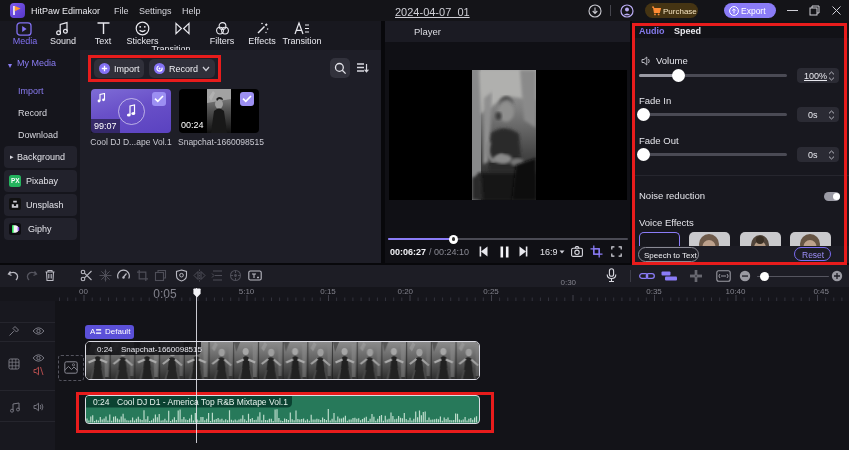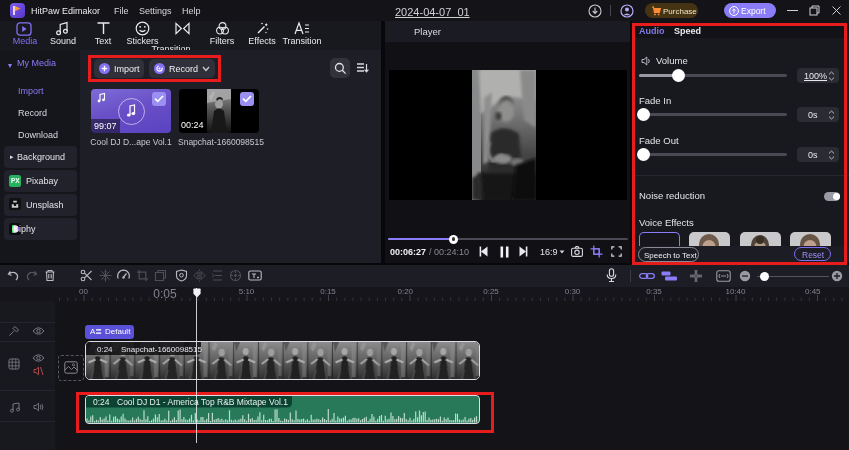--- a/index.html
+++ b/index.html
@@ -137,21 +137,21 @@
         <path d="M4.2 2.8 L7.8 2.8 L7.8 4.6 L4.2 4.6 Z M2.8 6.2 L4.9 6.2 L4.9 8 L7.1 8 L7.1 6.2 L9.2 6.2 L9.2 9.8 L2.8 9.8 Z" fill="#c9c9cf"></path>
       </svg>
 <div class="abs" style="left:26px;top:200px;color:#e2e2e8;font-size:9px;">Unsplash</div>
 <div class="abs" style="left:4px;top:218px;width:73px;height:22px;background:#22222c;border-radius:4px;"></div>
 <svg class="abs" style="left:9px;top:223px;" width="12" height="12" viewBox="0 0 12 12">
         <rect width="12" height="12" rx="2.5" fill="#0d0d11"></rect>
         <path d="M4 2.2 L4 9.8 L6.5 9.8 Q9.8 9 9.8 6 Q9.8 3 6.5 2.2 Z" fill="#f4f4f6"></path>
         <rect x="3" y="2.2" width="1.6" height="7.6" fill="#2ee55c"></rect>
         <rect x="8.6" y="4.2" width="1.6" height="3.6" fill="#9a4ef0"></rect>
       </svg>
-<div class="abs" style="left:12px;top:224px;color:#e2e2e8;font-size:9px;">Giphy</div>
+<div class="abs" style="left:28px;top:224px;color:#e2e2e8;font-size:9px;">Giphy</div>
 </div>
 <div id="mediacontent">
 
 <div class="abs" style="left:94px;top:59px;width:50px;height:19px;background:#30303a;border-radius:5px;"></div>
 <div class="abs" style="left:99px;top:63px;width:11px;height:11px;border-radius:50%;background:#8472f4;"></div>
 <svg class="abs" style="left:99px;top:63px;" width="11" height="11" viewBox="0 0 11 11">
         <path d="M5.5 2.8 L5.5 8.2 M2.8 5.5 L8.2 5.5" stroke="#fff" stroke-width="1.3"></path>
       </svg>
 <div class="abs" style="left:114px;top:64px;color:#f0f0f4;font-size:9px;">Import</div>
 
@@ -461,24 +461,24 @@
         <path d="M3 6 L9 6 M6 3 L6 9" stroke="#1d1d25" stroke-width="1.3"></path>
       </svg>
 
 <div id="ruler">
         <div class="abs" style="left:71.5px;top:287px;width:24px;text-align:center;color:#83838d;font-size:8px;">00</div>
         <div class="abs" style="left:153.0px;top:287px;width:24px;text-align:center;color:#83838d;font-size:12px;">0:05</div>
         <div class="abs" style="left:234.5px;top:287px;width:24px;text-align:center;color:#83838d;font-size:8px;">5:10</div>
         <div class="abs" style="left:316.0px;top:287px;width:24px;text-align:center;color:#83838d;font-size:8px;">0:15</div>
         <div class="abs" style="left:397.5px;top:287px;width:24px;text-align:left;color:#83838d;font-size:8px;">0:20</div>
         <div class="abs" style="left:479.0px;top:287px;width:24px;text-align:center;color:#83838d;font-size:8px;">0:25</div>
-        <div class="abs" style="left:560.5px;top:287px;width:24px;text-align:center;color:#83838d;font-size:8px;">0:30</div>
+        <div class="abs" style="left:560.5px;top:278px;width:24px;color:#83838d;font-size:8px;">0:30</div>
         <div class="abs" style="left:642.0px;top:287px;width:24px;text-align:center;color:#83838d;font-size:8px;">0:35</div>
         <div class="abs" style="left:723.5px;top:287px;width:24px;text-align:center;color:#83838d;font-size:8px;">10:40</div>
-        <div class="abs" style="left:805.0px;top:287px;width:24px;text-align:left;color:#83838d;font-size:8px;">0:45</div>
+        <div class="abs" style="left:805.0px;top:287px;width:24px;text-align:right;color:#83838d;font-size:8px;">0:45</div>
         <svg class="abs" style="left:55px;top:295px;" width="794" height="7" viewBox="0 0 794 7">
           <rect x="4.0" y="2.5" width="1" height="3.5" fill="#32323c"></rect>
           <rect x="12.2" y="2.5" width="1" height="3.5" fill="#32323c"></rect>
           <rect x="20.3" y="2.5" width="1" height="3.5" fill="#32323c"></rect>
           <rect x="28.5" y="0" width="1" height="6" fill="#42424c"></rect>
           <rect x="36.7" y="2.5" width="1" height="3.5" fill="#32323c"></rect>
           <rect x="44.8" y="2.5" width="1" height="3.5" fill="#32323c"></rect>
           <rect x="53.0" y="2.5" width="1" height="3.5" fill="#32323c"></rect>
           <rect x="61.1" y="2.5" width="1" height="3.5" fill="#32323c"></rect>
           <rect x="69.3" y="2.5" width="1" height="3.5" fill="#32323c"></rect>

